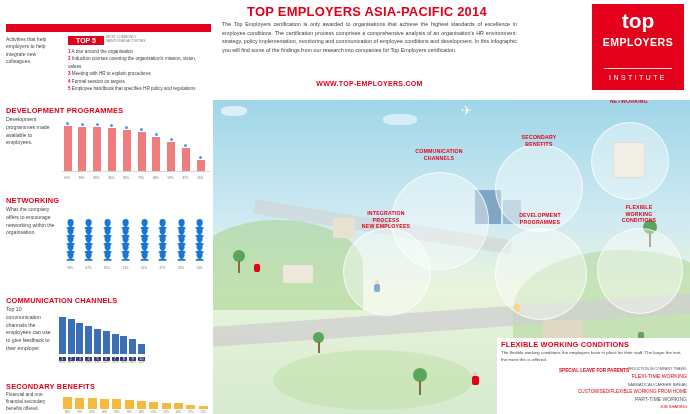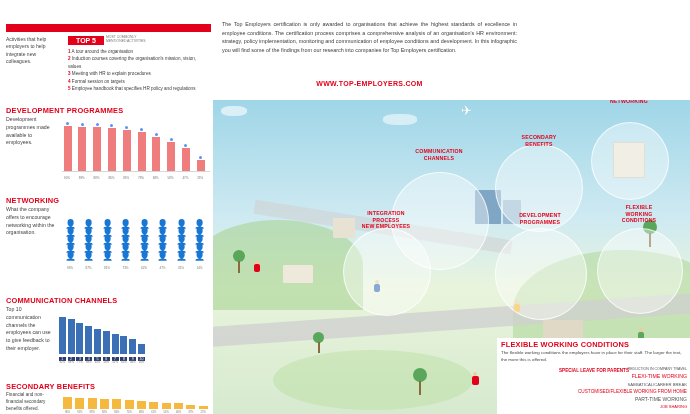--- a/index.html
+++ b/index.html
@@ -108,23 +108,30 @@
     text-align:right;}
   .fwc-center{position:absolute;left:4px;top:30px;width:186px;text-align:center;
     color:#e2001a;font-weight:bold;font-size:4.6px;}
 </style>
 </head>
 <body>
 
 <div class="root">
 
   <div class="header">
+    <div class="hdr-title">TOP EMPLOYERS ASIA-PACIFIC 2014</div>
     <div class="hdr-body">The Top Employers certification is only awarded to organisations that achieve the highest standards of excellence in employee conditions. The certification process comprises a comprehensive analysis of an organisation's HR environment: strategy, policy implementation, monitoring and communication of employee conditions and development. In this infographic you will find some of the findings from our research into companies for Top Employers certification.</div>
     <div class="hdr-url">WWW.TOP-EMPLOYERS.COM</div>
 
+    <div class="logo">
+      <div class="logo-top">top</div>
+      <div class="logo-sub">EMPLOYERS</div>
+      <div class="logo-rule"></div>
+      <div class="logo-ins">INSTITUTE</div>
+    </div>
   </div>
 
   <div class="sec1">
     <div class="bar">
       <span>INTEGRATION PROCESS NEW EMPLOYEES</span>
     </div>
     <div class="txt panel-sub">Activities that help employers to help integrate new colleagues.</div>
     <div class="top5">TOP 5</div>
     <div class="top5cap">MOST COMMONLY<br>MENTIONED ACTIVITIES</div>
     <div class="list1">

